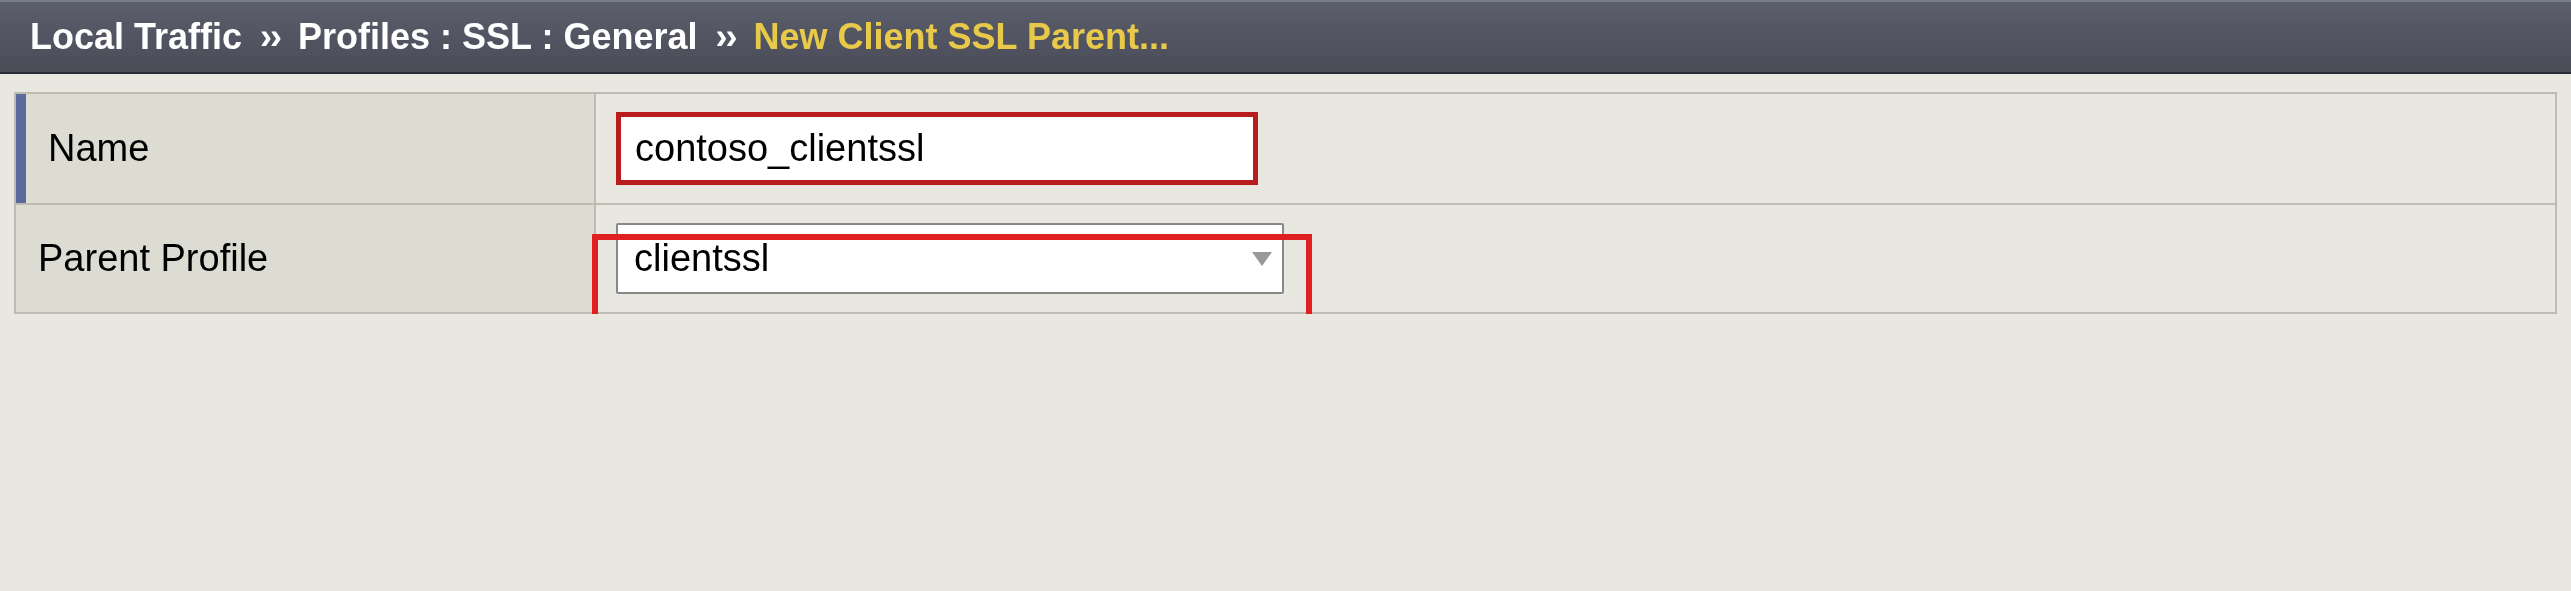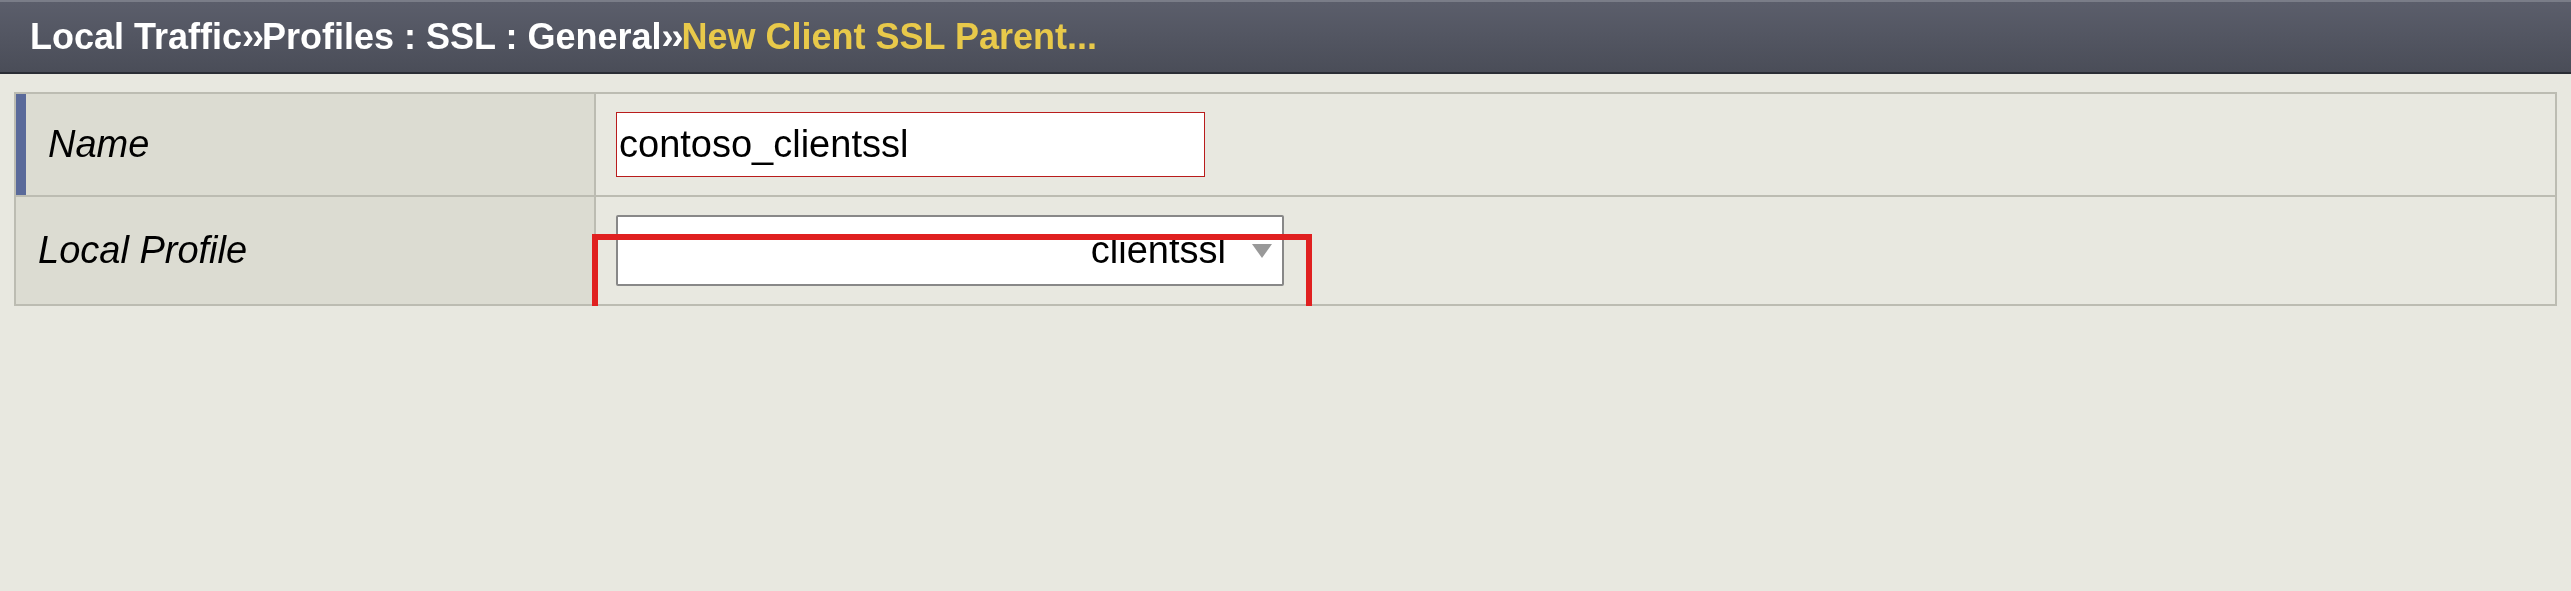--- a/index.html
+++ b/index.html
@@ -8,20 +8,21 @@
       background: #e8e8e0;
       width: 2571px;
     }
     .breadcrumb-bar {
       background: linear-gradient(to bottom, #5b5e6b 0%, #4a4d58 100%);
       border-top: 2px solid #7a7d88;
       border-bottom: 2px solid #2a2d35;
       padding: 14px 30px;
       display: flex;
       align-items: center;
+      gap: 18px;
       font-size: 36px;
       font-weight: bold;
     }
     .bc-item { color: #ffffff; }
     .bc-sep { color: #ffffff; font-weight: bold; letter-spacing: -2px; }
     .bc-current { color: #e8c94a; }
     .content {
       padding: 18px 14px 0 14px;
     }
     .section-title {
@@ -44,57 +45,55 @@
     }
     .prop-row:last-child { border-bottom: none; }
     .prop-label-cell {
       width: 580px;
       background: #dcdcd2;
       border-right: 2px solid #bcbcb2;
       padding: 28px 20px 28px 22px;
       font-size: 38px;
       color: #000;
       position: relative;
-      font-style: italic;
     }
     .prop-label-cell.has-accent::before {
       content: "";
       position: absolute;
       left: 0; top: 0; bottom: 0;
       width: 10px;
       background: #5a6a9a;
     }
     .prop-label-cell.has-accent { padding-left: 32px; }
     .prop-value-cell {
       padding: 18px 20px;
       background: #e8e8e0;
     }
     .text-input {
-      width: 589px;
-      padding: 10px 2px;
+      width: 642px;
+      padding: 10px 14px;
       font-size: 38px;
-      border: 1px solid #b91c1c;
+      border: 5px solid #b91c1c;
       background: #fff;
       font-family: Arial, sans-serif;
     }
     .select-wrap {
       position: relative;
       width: 668px;
       border: 2px solid #888;
       border-radius: 2px;
       background: #fff;
       display: flex;
       align-items: center;
     }
     .select-display {
       flex: 1;
       padding: 12px 16px;
       font-size: 38px;
       color: #000;
-      text-align: right;
     }
     .select-caret {
       width: 40px;
       display: flex;
       align-items: center;
       justify-content: center;
       color: #888;
     }
     .highlight-box {
       position: absolute;
@@ -122,21 +121,21 @@
 
   <table class="prop-table">
     <tbody>
         <tr class="prop-row">
       <td class="prop-label-cell has-accent">Name</td>
       <td class="prop-value-cell">
         <input type="text" class="text-input" value="contoso_clientssl" style="">
       </td>
     </tr>
     <tr class="prop-row">
-      <td class="prop-label-cell">Local Profile</td>
+      <td class="prop-label-cell">Parent Profile</td>
       <td class="prop-value-cell">
         <div class="select-wrap">
           <div class="select-display">clientssl</div>
           <div class="select-caret">
             <svg width="20" height="14" viewBox="0 0 20 14">
                   <polygon points="0,0 20,0 10,14" fill="#999"></polygon>
                 </svg>
           </div>
         </div>
       </td>

